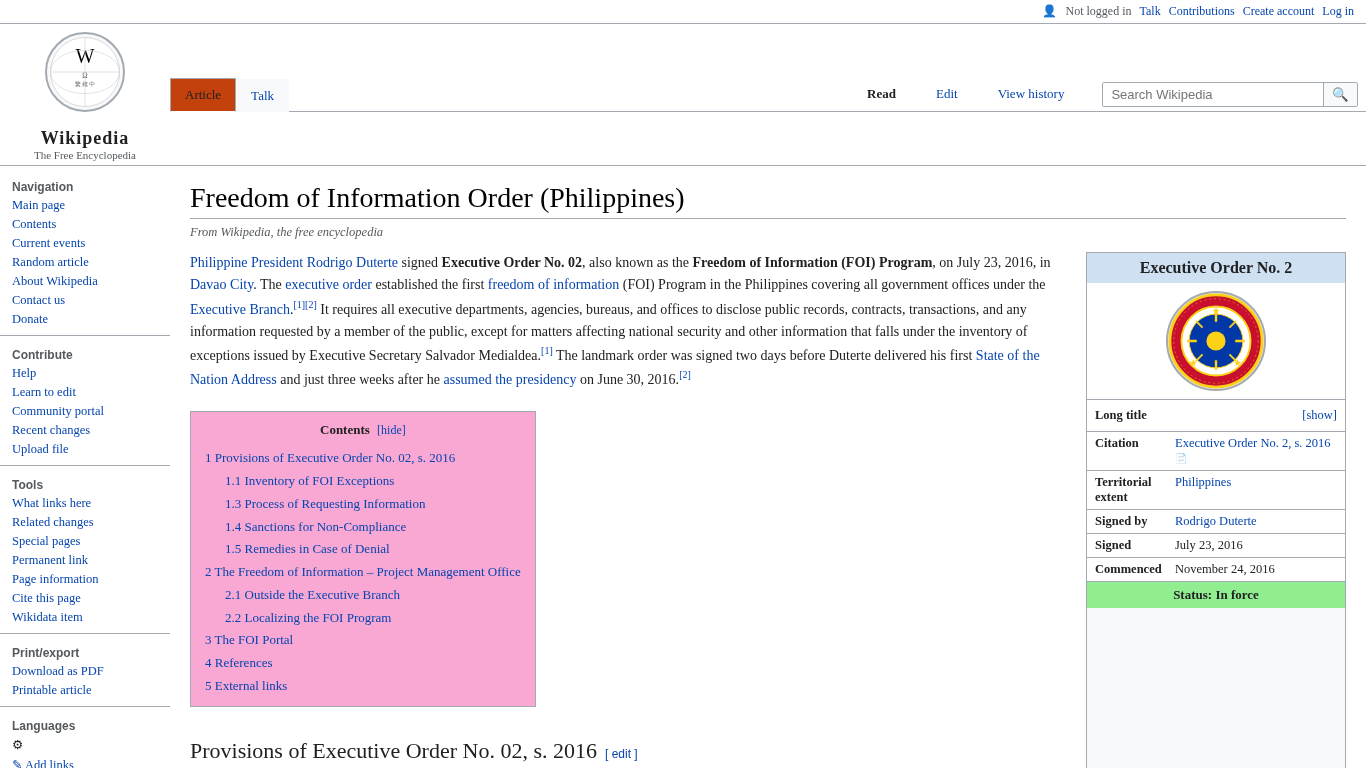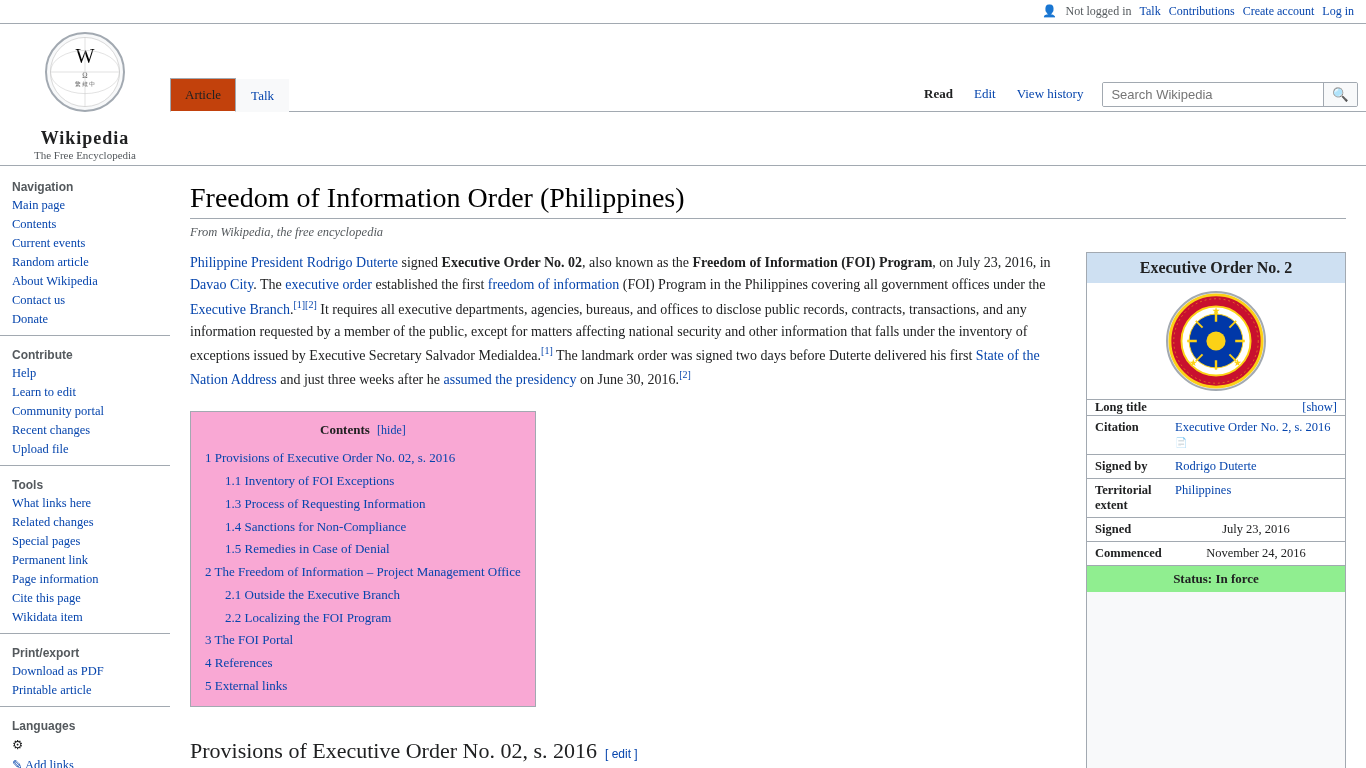--- a/index.html
+++ b/index.html
@@ -79,21 +79,21 @@
       background: #c2410c;
       border-color: #a2a9b1;
       border-bottom: 1px solid #fff;
       color: #202122;
     }
     #action-tabs {
       display: flex;
       align-items: center;
       justify-content: flex-end;
       padding: 4px 8px;
-      gap: 1px;
+      gap: 20px;
     }
     .action-tab {
       padding: 4px 10px;
       font-size: 13px;
       color: #0645ad;
       cursor: pointer;
     }
     .action-tab.active { font-weight: bold; color: #202122; }
 
     #search-box {
@@ -213,33 +213,33 @@
       padding: 4px 8px;
       background: #fff;
     }
     .infobox-label {
       font-weight: bold;
       min-width: 80px;
       color: #202122;
       font-size: 12.5px;
     }
     .infobox-value { color: #0645ad; font-size: 12.5px; flex: 1; }
-    .infobox-value.plain { color: #202122; text-align: center; }
+    .infobox-value.plain { color: #202122; }
     .infobox-status {
       background: #90ee90;
       text-align: center;
       padding: 5px;
       font-weight: bold;
       border-top: 1px solid #a2a9b1;
       font-size: 13px;
     }
     .long-title-row {
       display: flex;
       border-top: 1px solid #a2a9b1;
-      padding: 0 8px;
+      padding: 8px 8px;
       background: #fff;
       justify-content: space-between;
     }
 
     
     #toc {
       border: 1px solid #a2a9b1;
       background: #f9a8d4;
       padding: 8px 14px;
       display: inline-block;
@@ -461,32 +461,32 @@
           <a style="font-size:12.5px;">[show]</a>
         </div>
         <div class="infobox-row">
           <span class="infobox-label">Citation</span>
           <span class="infobox-value">
             <a>Executive Order No. 2, s. 2016</a>
             <span style="font-size:10px; color:#c00;">📄</span>
           </span>
         </div>
         <div class="infobox-row">
+          <span class="infobox-label">Territorial<br>extent</span>
+          <span class="infobox-value">
+            <a>Philippines</a>
+          </span>
+        </div>
+        <div class="infobox-row">
           <span class="infobox-label">Signed by</span>
           <span class="infobox-value">
             <a>Rodrigo Duterte</a>
           </span>
         </div>
         <div class="infobox-row">
-          <span class="infobox-label">Territorial<br>extent</span>
-          <span class="infobox-value">
-            <a>Philippines</a>
-          </span>
-        </div>
-        <div class="infobox-row">
           <span class="infobox-label">Signed</span>
           <span class="infobox-value plain">July 23, 2016</span>
         </div>
         <div class="infobox-row">
           <span class="infobox-label">Commenced</span>
           <span class="infobox-value plain">November 24, 2016</span>
         </div>
         <div class="infobox-status">
           <span>Status:</span>
           <span>In force</span>

